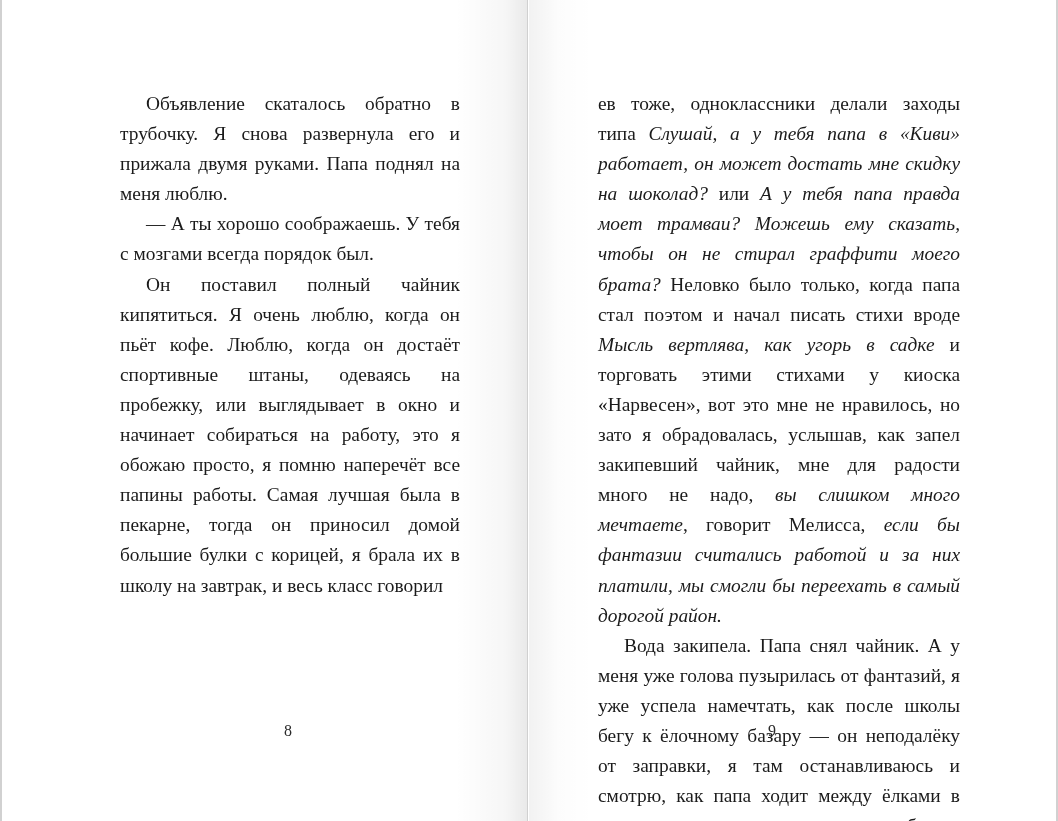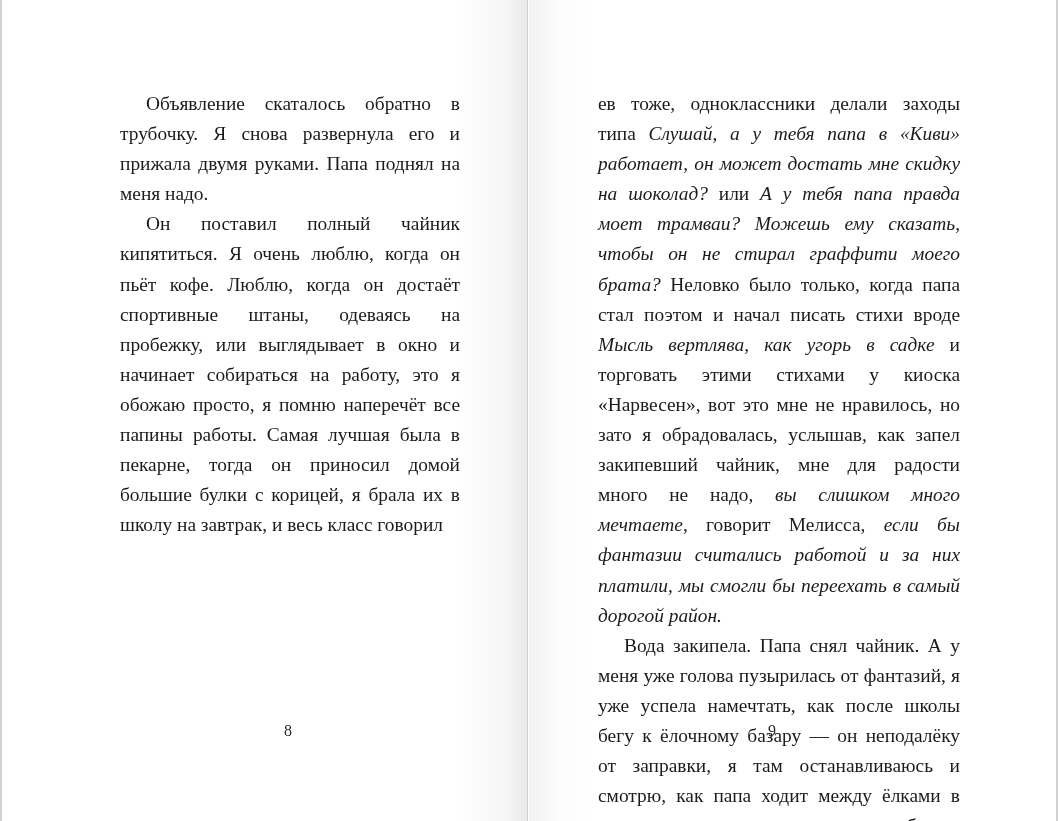--- a/index.html
+++ b/index.html
@@ -112,21 +112,22 @@
 
   <div class="gutter-shade-left"></div>
   <div class="gutter-shade-right"></div>
   <div class="gutter-seam"></div>
   <div class="gutter-seam2"></div>
 
   <div class="edge-trim l"></div>
   <div class="edge-trim r"></div>
 
   <div class="textblock left">
-      <p><span>Объявление скаталось обратно в трубочку. Я снова развернула его и прижала двумя руками. Папа поднял на меня надо.</span></p>
+      <p><span>Объявление скаталось обратно в трубочку. Я снова развернула его и прижала двумя руками. Папа поднял на меня люблю.</span></p>
+      <p><span>— А ты хорошо соображаешь. У тебя с мозгами всегда порядок был.</span></p>
       <p><span>Он поставил полный чайник кипятиться. Я очень люблю, когда он пьёт кофе. Люблю, когда он достаёт спортивные штаны, одеваясь на пробежку, или выглядывает в окно и начинает собираться на работу, это я обожаю просто, я помню наперечёт все папины работы. Самая лучшая была в пекарне, тогда он приносил домой большие булки с корицей, я брала их в школу на завтрак, и весь класс говорил </span></p>
     </div>
 
   <div class="textblock right">
       <p class="noindent"><span>ев тоже, одноклассники делали заходы типа </span><i>Слушай, а у тебя папа в «Киви» работает, он может достать мне скидку на шоколад?</i><span> или </span><i>А у тебя папа правда моет трамваи? Можешь ему сказать, чтобы он не стирал граффити моего брата?</i><span> Неловко было только, когда папа стал поэтом и начал писать стихи вроде </span><i>Мысль вертлява, как угорь в садке</i><span> и торговать этими стихами у киоска «Нарвесен», вот это мне не нравилось, но зато я обрадовалась, услышав, как запел закипевший чайник, мне для радости много не надо, </span><i>вы слишком много мечтаете</i><span>, говорит Мелисса, </span><i>если бы фантазии считались работой и за них платили, мы смогли бы переехать в самый дорогой район.</i></p>
       <p><span>Вода закипела. Папа снял чайник. А у меня уже голова пузырилась от фантазий, я уже успела намечтать, как после школы бегу к ёлочному базару — он неподалёку от заправки, я там останавливаюсь и смотрю, как папа ходит между ёлками в толстом вязаном свитере, улыбается покупателям и складывает деньги за ёлки в большой пухлый кошелёк. А потом папе платят зарплату, и на Рождество мы покупаем Мелиссе подарок, не знаю, что-нибудь</span></p>
     </div>
 
   <div class="folio left">8</div>
   <div class="folio right">9</div>

